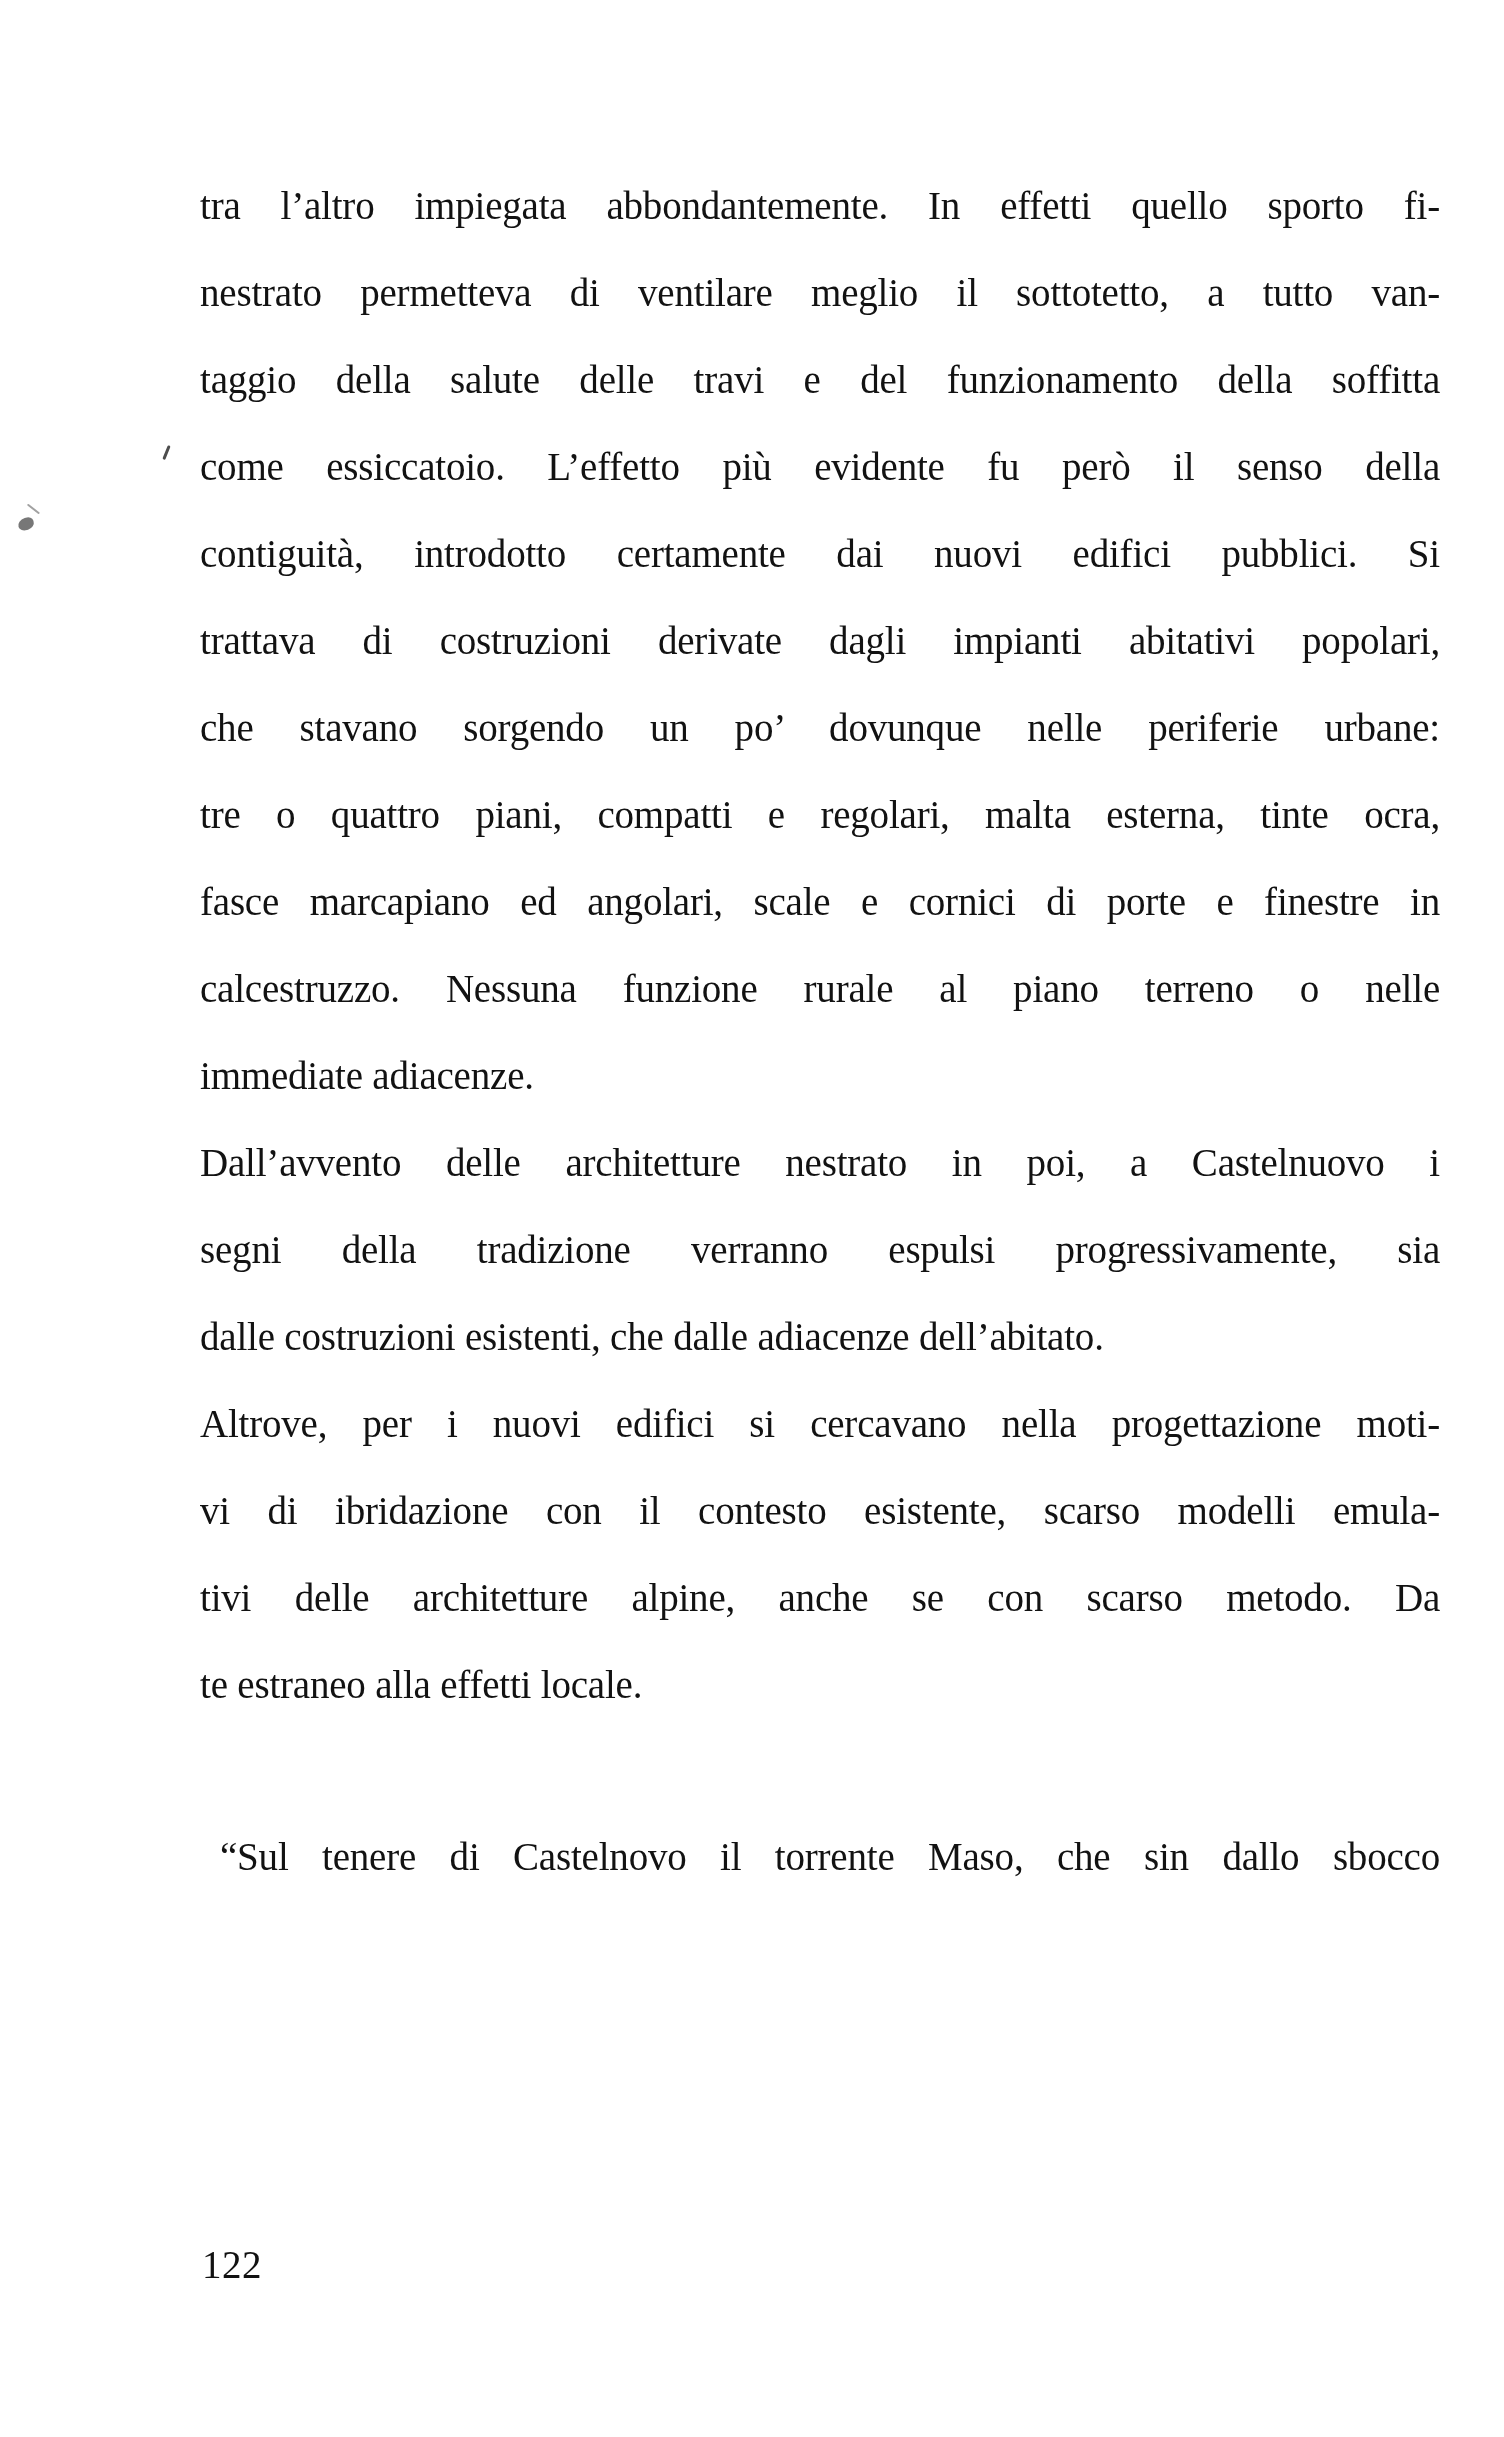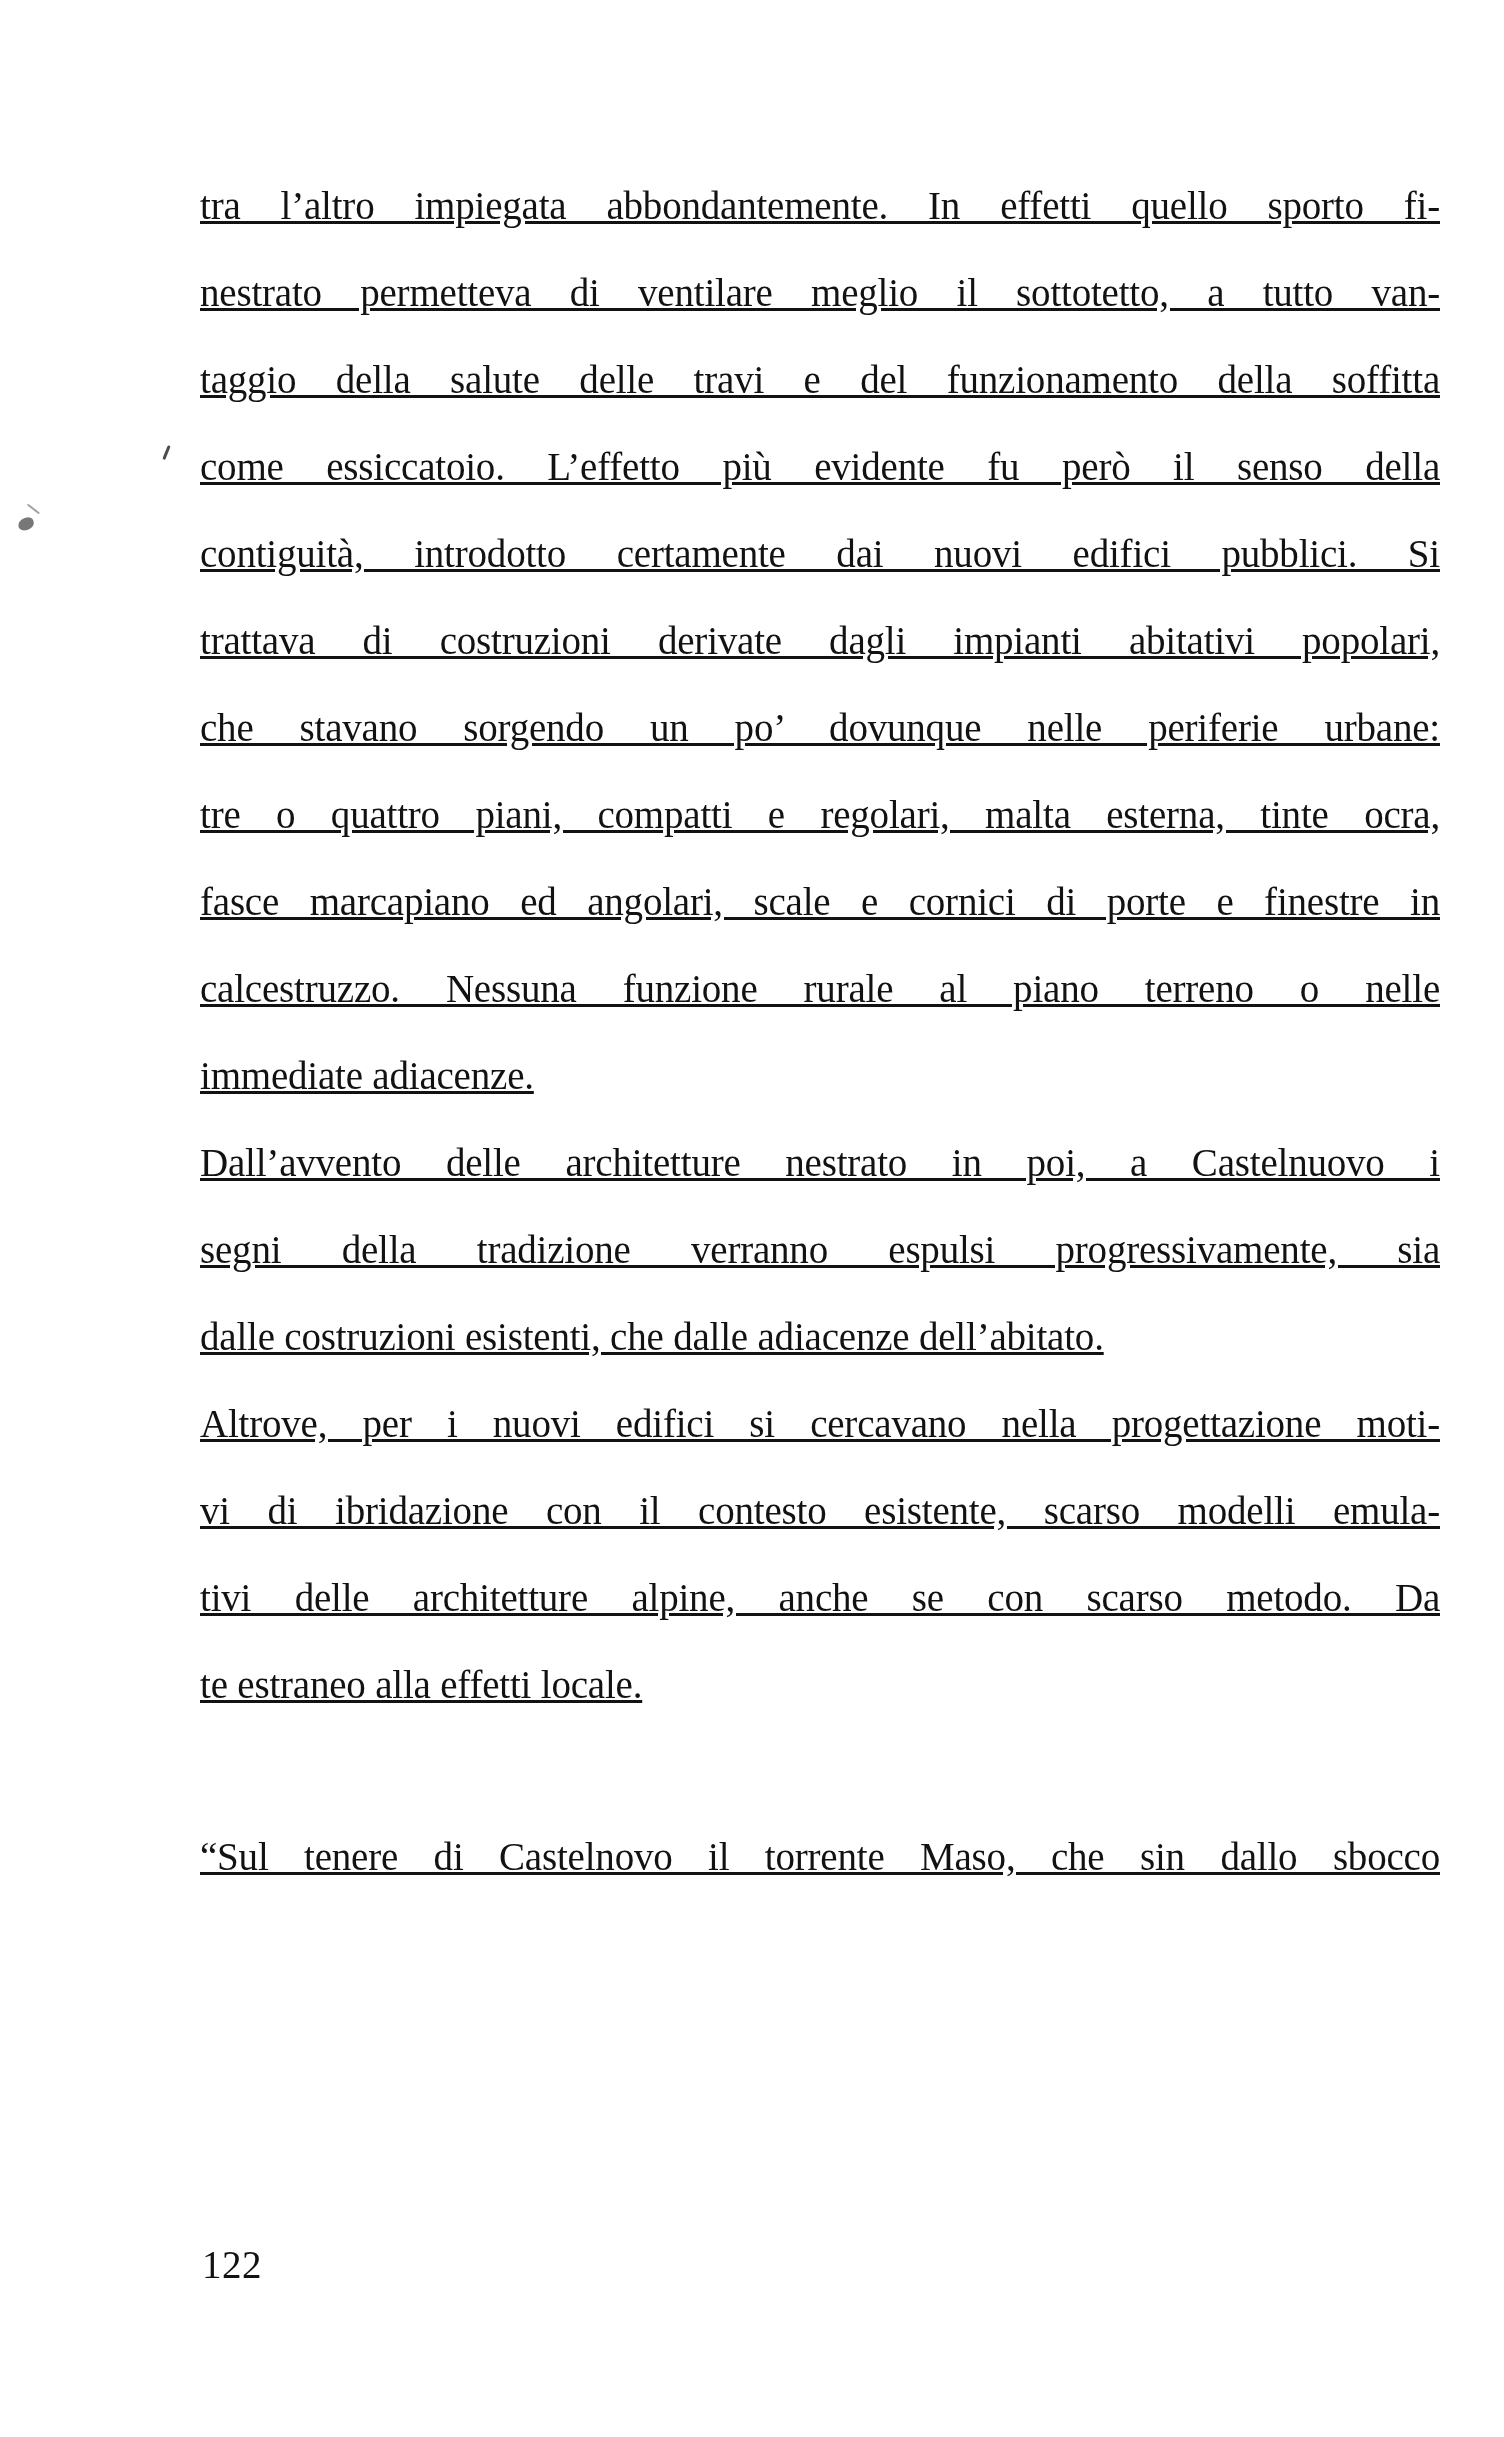--- a/index.html
+++ b/index.html
@@ -23,27 +23,27 @@
     width: 1240px;
     font-size: 39px;
     line-height: 87px;
     letter-spacing: -0.2px;
   }
   .paragraph { margin: 0; padding: 0; }
   .line {
     white-space: nowrap;
     text-align: justify;
     text-align-last: justify;
-    text-decoration: underline;
   }
   .line.flush {
     text-align-last: left;
   }
   .quote-block {
     margin-top: 85px;
+    margin-left: 20px;
   }
   .page-number {
     position: absolute;
     left: 202px;
     top: 2245px;
     font-size: 39px;
     line-height: 39px;
     letter-spacing: 0.5px;
   }
   

